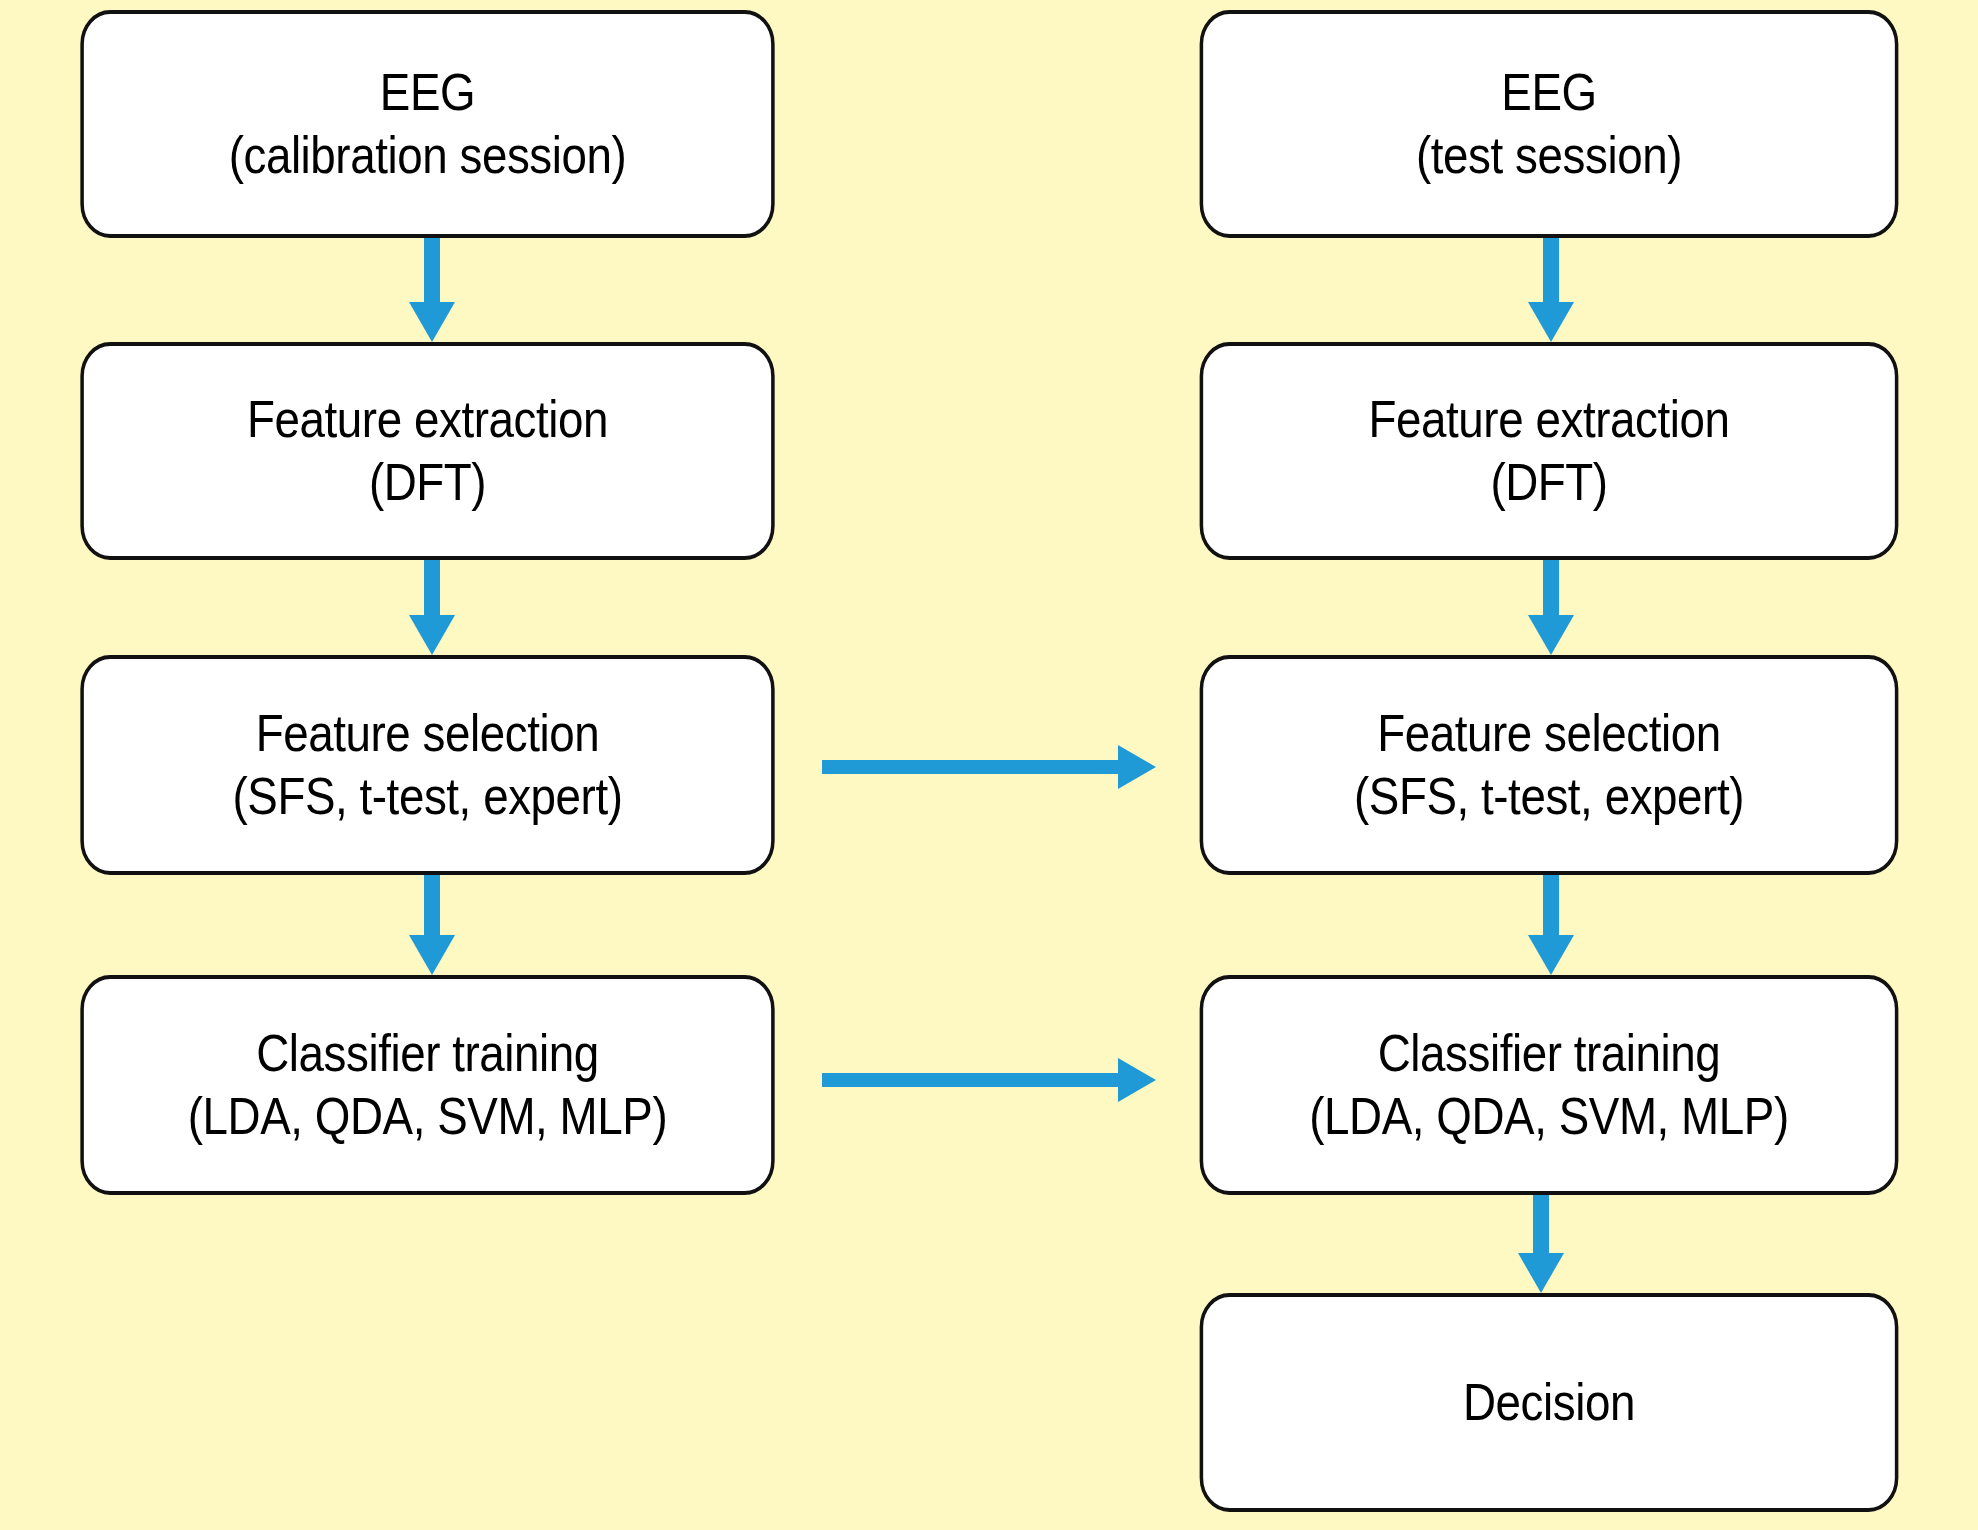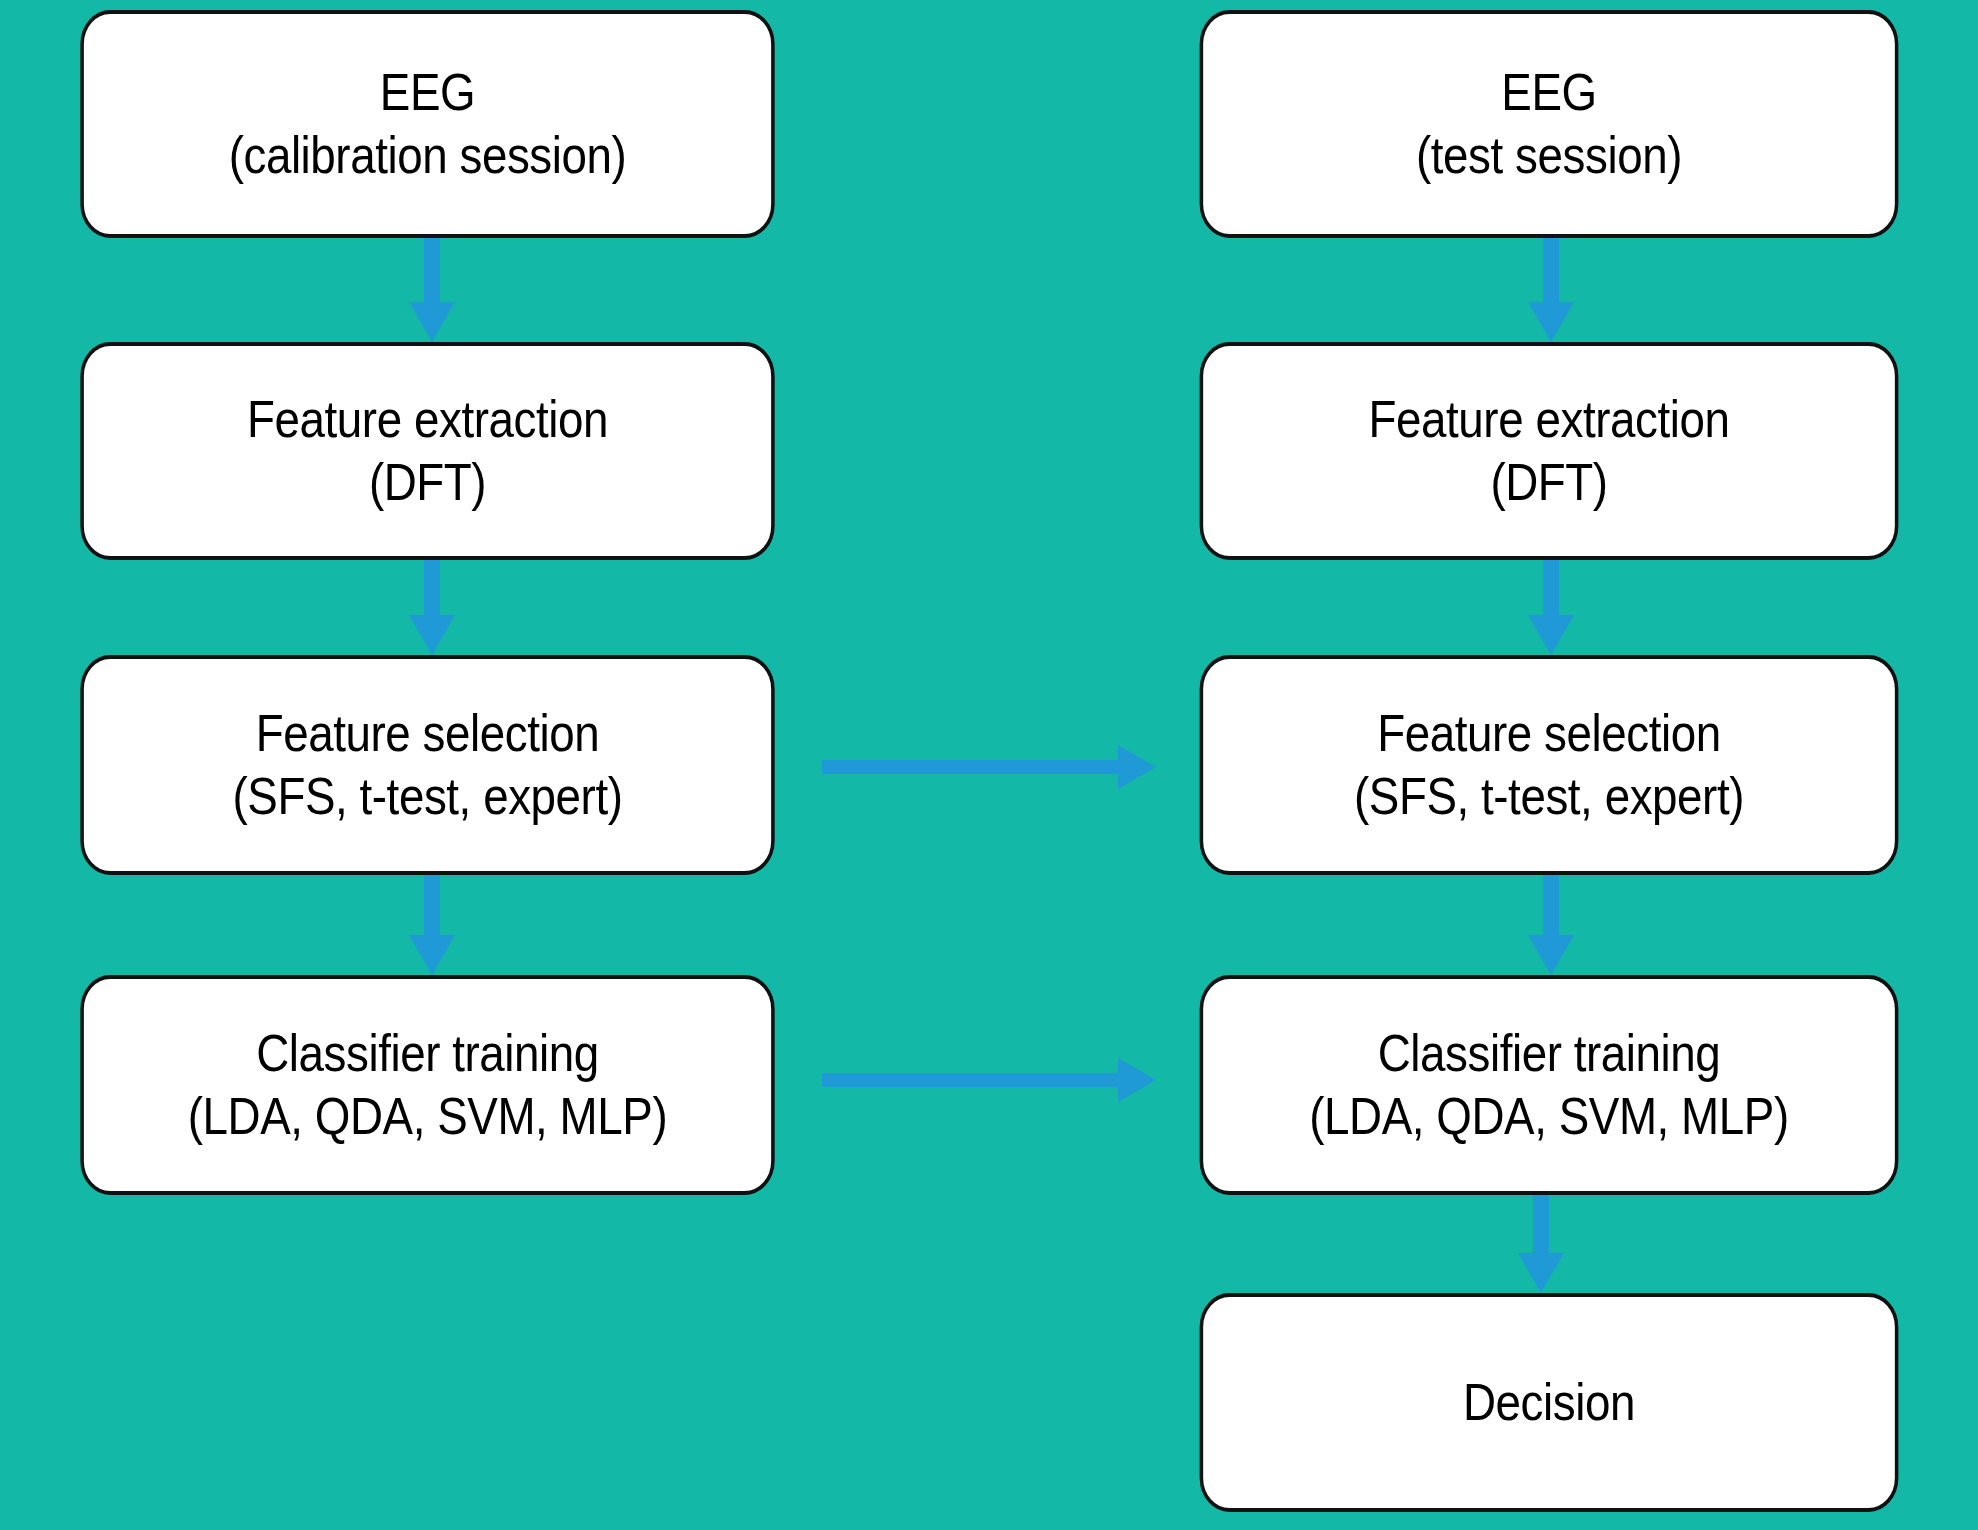--- a/index.html
+++ b/index.html
@@ -4,21 +4,21 @@
 <style>
   html, body {
     margin: 0;
     padding: 0;
     background: #ffffff;
   }
   #canvas {
     position: relative;
     width: 1978px;
     height: 1530px;
-    background: #14b8a6;
+    background: #fef9c3;
     overflow: hidden;
     font-family: "Liberation Sans", "DejaVu Sans", sans-serif;
   }
   .node {
     position: absolute;
     box-sizing: border-box;
     border: 4px solid #111111;
     border-radius: 34px;
     background: #ffffff;
     display: flex;

